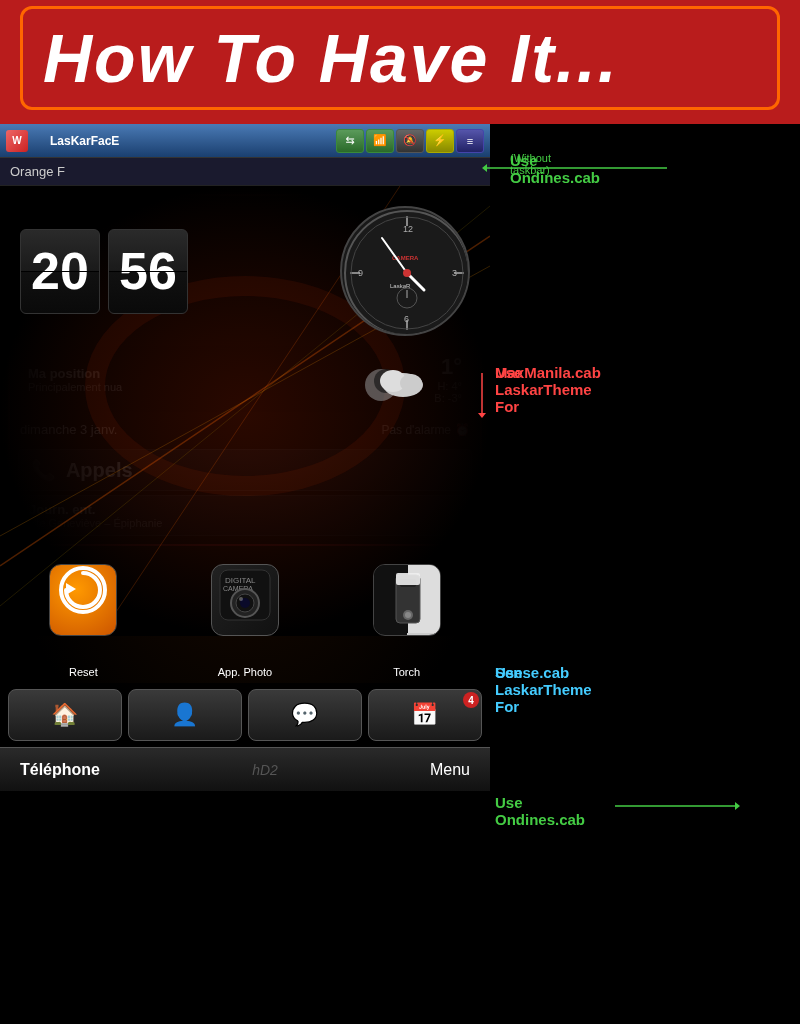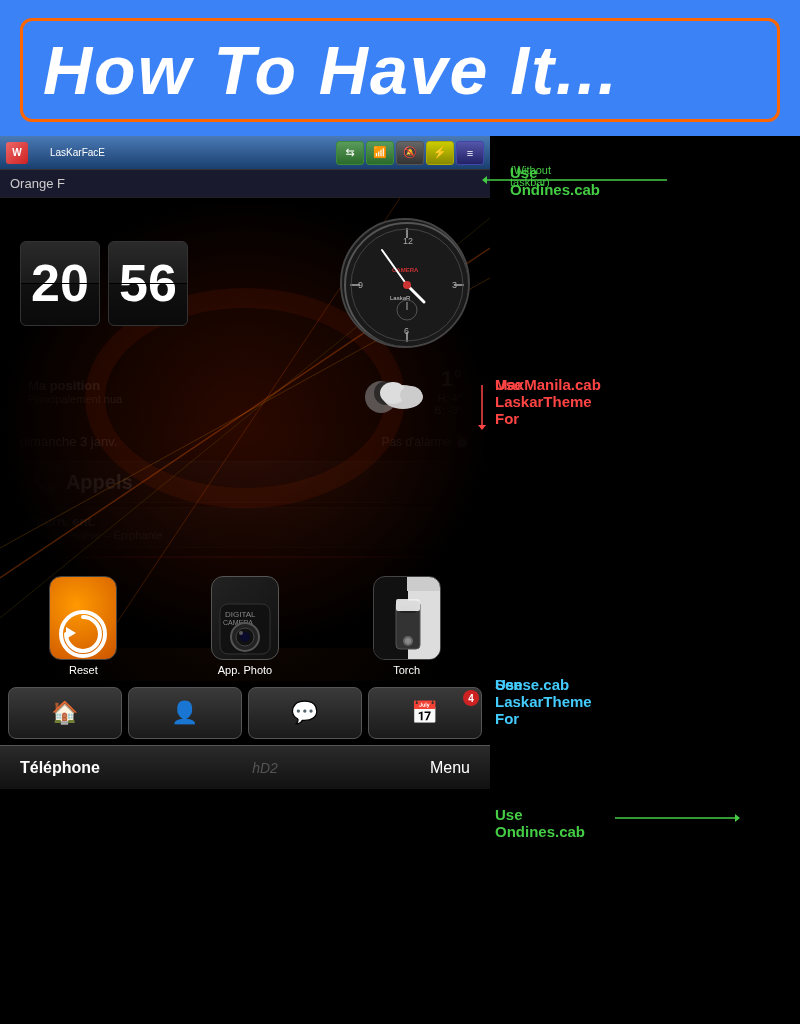--- a/index.html
+++ b/index.html
@@ -7,22 +7,22 @@
       width: 800px;
       height: 1024px;
       background: #000;
       font-family: Arial, sans-serif;
       overflow: hidden;
       position: relative;
     }
 
     
     #header {
-      background: #3b82f6;
-      padding: 18px 20px 14px 20px;
+      background: #b91c1c;
+      padding: 6px 20px 14px 20px;
     }
     #header-box {
       border: 3px solid #ff6600;
       border-radius: 12px;
       padding: 10px 20px;
     }
     #header-title {
       color: #fff;
       font-size: 68px;
       font-weight: bold;
@@ -55,22 +55,22 @@
       display: flex;
       align-items: center;
       justify-content: center;
       color: #fff;
       font-size: 10px;
       font-weight: bold;
       margin-right: 6px;
     }
     #taskbar-title {
       color: #fff;
-      font-size: 10px;
-      font-weight: normal;
+      font-size: 12px;
+      font-weight: bold;
       flex: 1;
       padding-left: 16px;
     }
     .taskbar-icon {
       width: 28px;
       height: 24px;
       background: linear-gradient(to bottom, #5a9a5a, #2a6a2a);
       border: 1px solid #3a8a3a;
       border-radius: 3px;
       display: flex;
@@ -267,34 +267,35 @@
     }
     .ql-item {
       display: flex;
       flex-direction: column;
       align-items: center;
       gap: 4px;
       width: 85px;
     }
     .ql-icon {
       width: 68px;
-      height: 84px;
+      height: 72px;
       border-radius: 12px;
       display: flex;
-      align-items: flex-end;
+      align-items: flex-start;
       justify-content: center;
       font-size: 30px;
       border: 1px solid #444;
       overflow: hidden;
       position: relative;
     }
     .ql-label {
       color: #fff;
       font-size: 11px;
       text-align: center;
+      margin-top: 26px;
     }
 
     
     .ql-reset {
       background: radial-gradient(circle at 40% 35%, #ff9900, #cc5500);
     }
     .ql-camera {
       background: linear-gradient(135deg, #222, #111);
       border: 1px solid #555;
     }

